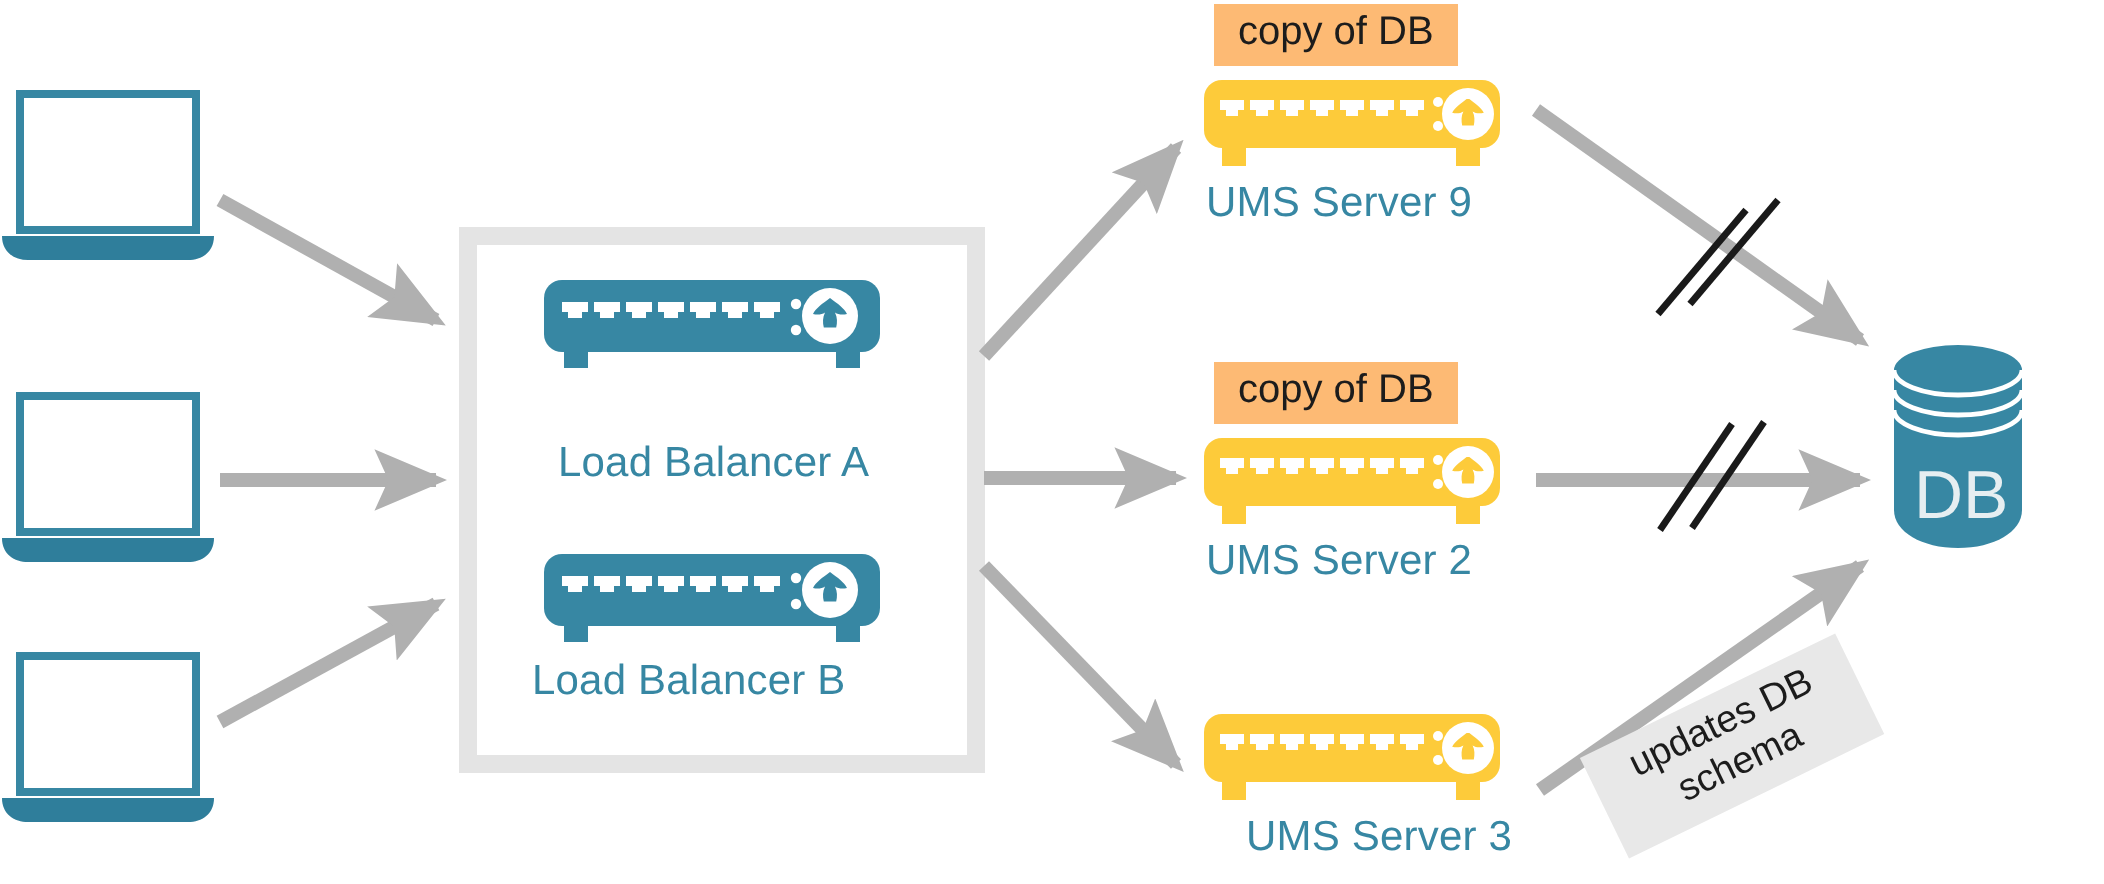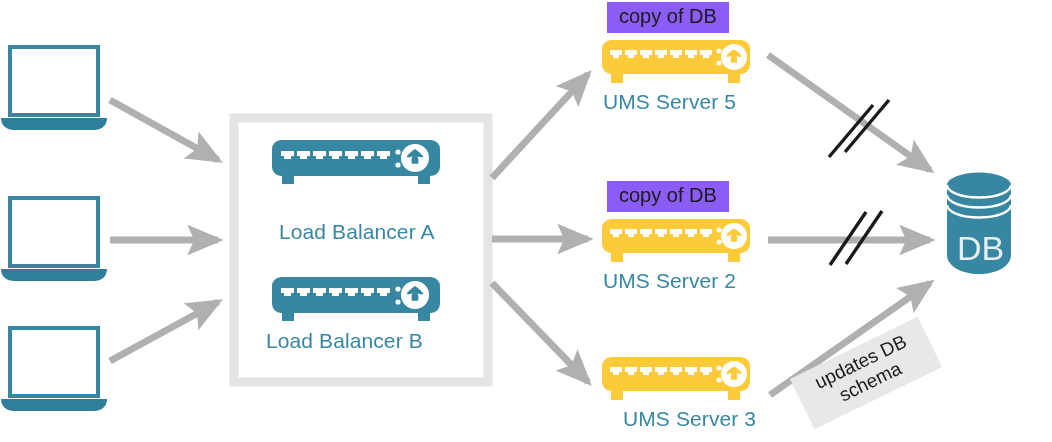--- a/index.html
+++ b/index.html
@@ -27,21 +27,21 @@
   .node-label {
     position: absolute;
     color: #3787a3;
     font-size: 21px;
     font-family: "Liberation Sans", sans-serif;
     white-space: nowrap;
     letter-spacing: 0.1px;
   }
   .tag-label {
     position: absolute;
-    background: #8b5cf6;
+    background: #fdba74;
     color: #1c1c1c;
     font-size: 20px;
     font-family: "Liberation Sans", sans-serif;
     white-space: nowrap;
     padding: 3px 12px 5px 12px;
     line-height: 1.15;
   }
   .rot-label {
     position: absolute;
     background: #e8e8e8;
@@ -214,21 +214,21 @@
       <path d="M947,185 c0,6.9 14.3,12.5 32,12.5 s32,-5.6 32,-12.5" fill="none" stroke="#ffffff" stroke-width="2.4"></path>
       <path d="M947,195 c0,6.9 14.3,12.5 32,12.5 s32,-5.6 32,-12.5" fill="none" stroke="#ffffff" stroke-width="2.4"></path>
       <path d="M947,205 c0,6.9 14.3,12.5 32,12.5 s32,-5.6 32,-12.5" fill="none" stroke="#ffffff" stroke-width="2.4"></path>
     </g>
   </svg>
 
   <div class="node-label" style="left:279px; top:192px;margin-top:28px;">Load Balancer A</div>
   <div class="node-label" style="left:266px; top:329px;">Load Balancer B</div>
 
   <div class="tag-label" style="left:607px; top:2px;">copy of DB</div>
-  <div class="node-label" style="left:603px; top:90px;">UMS Server 5</div>
+  <div class="node-label" style="left:603px; top:90px;">UMS Server 9</div>
 
   <div class="tag-label" style="left:607px; top:181px;">copy of DB</div>
   <div class="node-label" style="left:603px; top:269px;text-align:center;">UMS Server 2</div>
 
   <div class="node-label" style="left:603px; top:407px;margin-left:20px;">UMS Server 3</div>
 
   <div class="rot-label" style="left:795px; top:345px; width:122px;">
     <div>updates DB</div>
     <div>schema</div>
   </div>

